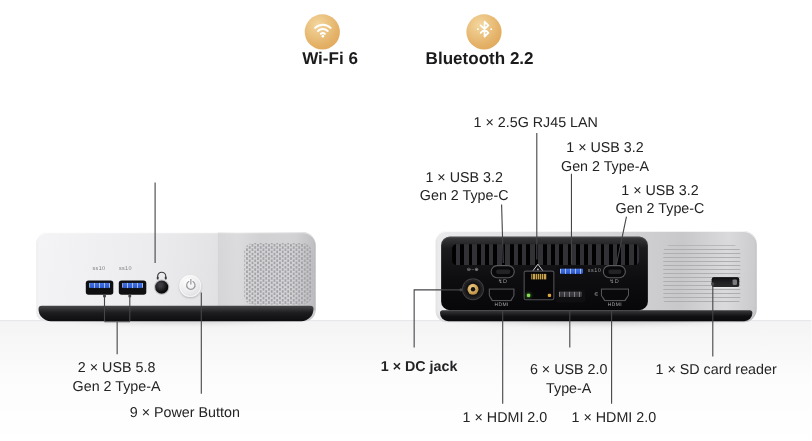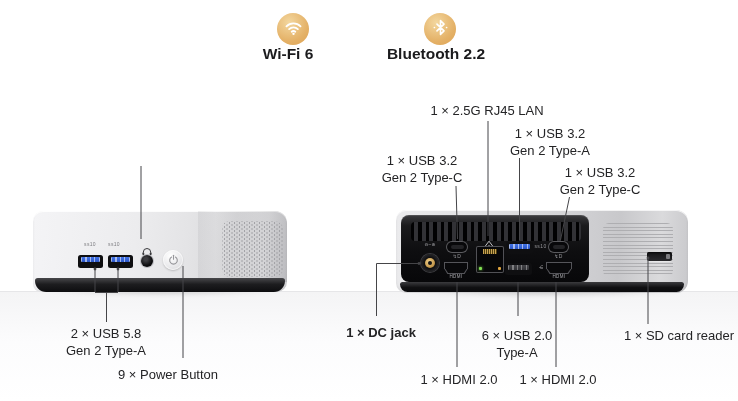--- a/index.html
+++ b/index.html
@@ -118,21 +118,21 @@
   <div class="conn-circle" style="left:277px;top:13px;">
     <span>
       <svg width="19" height="19" viewBox="0 0 20 20" fill="none" stroke="#ffffff" stroke-width="1.9" stroke-linecap="round">
         <path d="M2.6 8.8 A10.4 10.4 0 0 1 17.4 8.8"></path>
         <path d="M5.4 11.7 A6.5 6.5 0 0 1 14.6 11.7"></path>
         <path d="M8.1 14.5 A2.9 2.9 0 0 1 11.9 14.5"></path>
         <circle cx="10" cy="16.7" r="1.25" fill="#ffffff" stroke="none"></circle>
       </svg>
     </span>
   </div>
-  <div class="conn-label" style="left:288px;top:45px;text-align:center;">Wi-Fi 6</div>
+  <div class="conn-label" style="left:300px;top:45px;text-align:center;">Wi-Fi 6</div>
 
   <div class="conn-circle" style="left:424px;top:13px;">
     <span>
       <svg width="19" height="19" viewBox="0 0 20 20" fill="none" stroke="#ffffff" stroke-width="1.7" stroke-linecap="round" stroke-linejoin="round">
         <path d="M6.3 6.4 L13.7 13.6 L10 17.2 V2.8 L13.7 6.4 L6.3 13.6"></path>
         <circle cx="3.6" cy="10" r="0.9" fill="#ffffff" stroke="none"></circle>
         <circle cx="16.4" cy="10" r="0.9" fill="#ffffff" stroke="none"></circle>
       </svg>
     </span>
   </div>
@@ -268,17 +268,17 @@
   <div class="lbl" style="left:550px;top:125px;">1 × USB 3.2
 Gen 2 Type-A</div>
   <div class="lbl" style="left:422px;top:152px;">1 × USB 3.2
 Gen 2 Type-C</div>
   <div class="lbl" style="left:600px;top:164px;">1 × USB 3.2
 Gen 2 Type-C</div>
 
   <div class="lbl single" style="left:381px;top:324px;font-weight:bold;">1 × DC jack</div>
   <div class="lbl" style="left:517px;top:327px;">6 × USB 2.0
 Type-A</div>
-  <div class="lbl single" style="left:651px;top:327px;margin-left:28px;">1 × SD card reader</div>
+  <div class="lbl single" style="left:651px;top:327px;">1 × SD card reader</div>
   <div class="lbl single" style="left:459px;top:371px;">1 × HDMI 2.0</div>
   <div class="lbl single" style="left:558px;top:371px;">1 × HDMI 2.0</div>
 
 </div>
 
 </body></html>

